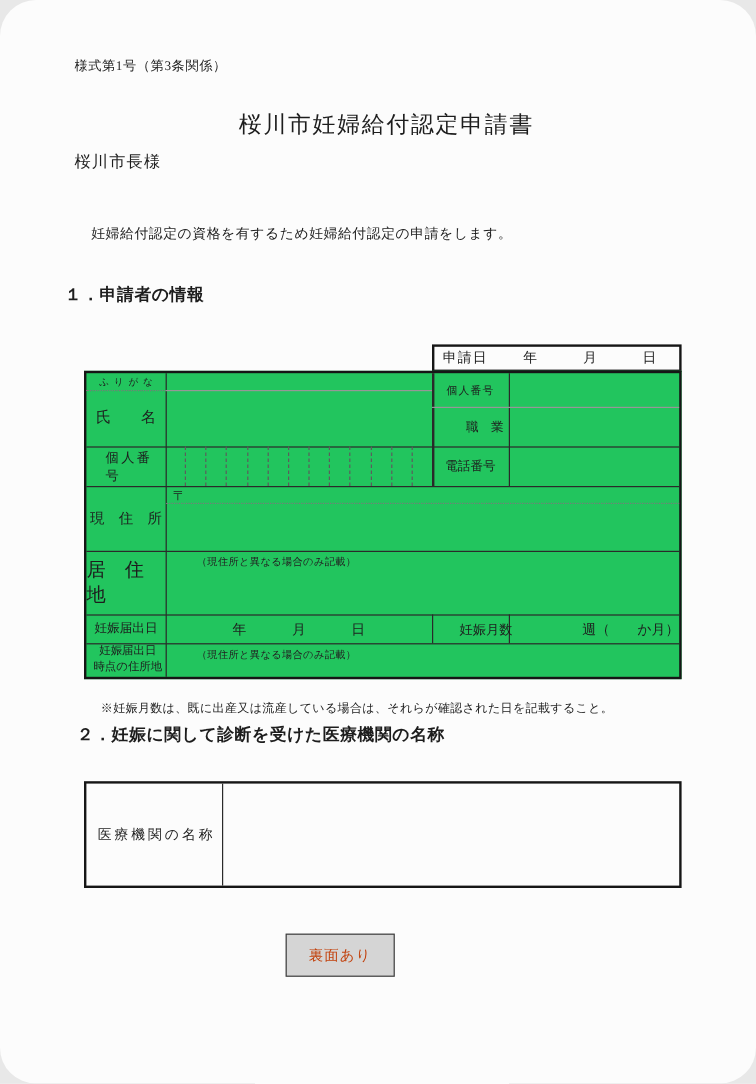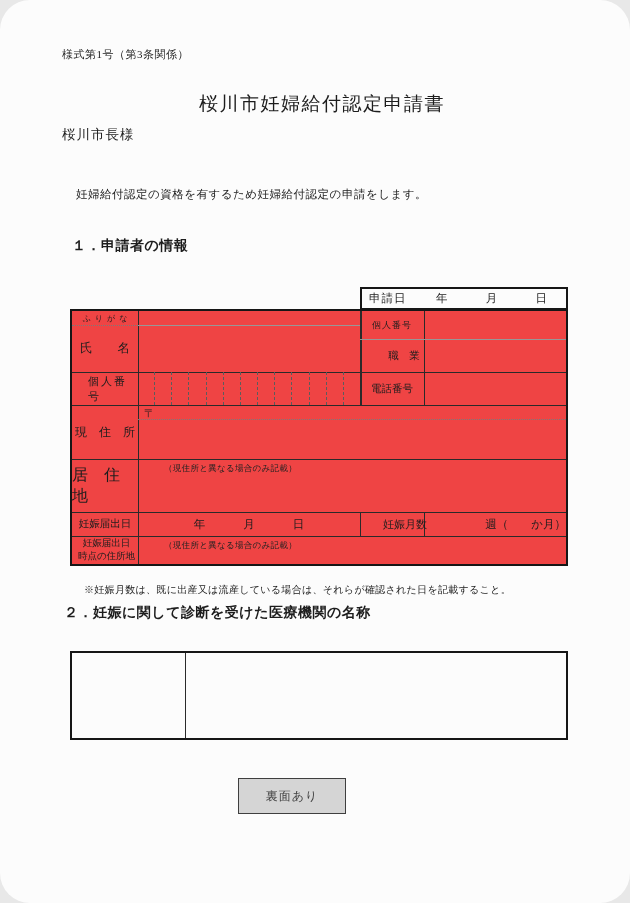--- a/index.html
+++ b/index.html
@@ -17,39 +17,39 @@
 
   .form-number { left: 62px; top: 47px; font-size: 11px; letter-spacing: .5px; }
   .doc-title {
     left: 14px; right: 0; top: 91px;
     text-align: center; font-size: 19px; letter-spacing: 1.5px;
     font-weight: 400;
   }
   .addressee { left: 62px; top: 126px; font-size: 13.5px; letter-spacing: 1px; }
   .declaration { left: 76px; top: 187px; font-size: 11.5px; letter-spacing: .5px; }
   .sec-heading { font-size: 14px; font-weight: bold; letter-spacing: .5px; }
-  .s1-heading { left: 72px; top: 237px; }
+  .s1-heading { left: 54px; top: 237px; }
   .s2-heading { left: 64px; top: 604px; }
   .footnote { left: 84px; top: 583px; font-size: 10px; letter-spacing: .3px; }
 
   
   .app-date-box {
     left: 360px; top: 287px; width: 208px; height: 23px;
     border: 2px solid #161616; background: #fcfcfc;
     display: flex; align-items: center;
     font-size: 11.5px;
     justify-content: center;
   }
   .app-date-box .adb-label { padding-left: 7px; width: 55px; letter-spacing: 1px; }
   .app-date-box .adb-unit { flex: 1; text-align: center; }
 
   
   .main-table {
     left: 70px; top: 309px; width: 498px; height: 257px;
-    border: 2px solid #161616; background: #ef4444;
+    border: 2px solid #161616; background: #22c55e;
   }
   .main-table .cell { position: absolute; display: flex; align-items: center; }
   .hline { position: absolute; height: 0; border-top: 1px solid #2a2a2a; }
   .hline.gray { border-top-color: #979797; }
   .hline.dotted { border-top: 1px dotted #7a7a7a; }
   .vline { position: absolute; width: 0; border-left: 1px solid #2a2a2a; }
   .vline.thick { border-left-width: 2px; }
 
   .lbl-furigana { left: 0; top: 0; width: 66px; height: 14px; justify-content: center; font-size: 8px; letter-spacing: 4px; padding-left: 4px; }
   .lbl-name { left: 0; top: 14px; width: 66px; height: 47px; justify-content: center; font-size: 12.5px; }
@@ -78,24 +78,24 @@
     border: 2px solid #161616; background: #fcfcfc;
   }
   .s2-label {
     position: absolute; left: 0; top: 0; width: 113px; height: 85px;
     display: flex; align-items: center; justify-content: center;
     font-size: 11.5px; letter-spacing: 2.5px; padding-left: 4px;
   }
 
   
   .back-box {
-    left: 238px; top: 778px; width: 108px; height: 36px;
+    left: 238px; top: 778px; width: 91px; height: 36px;
     background: #d5d5d5; border: 1.5px solid #3f3f3f;
     display: flex; align-items: center; justify-content: center;
-    font-size: 12px; letter-spacing: 1px; color: #404040;
+    font-size: 12px; letter-spacing: 1px; color: #c2410c;
   }
 </style>
 </head>
 <body>
 
 <div class="page">
 
   <div class="abs form-number">様式第1号（第3条関係）</div>
   <div class="abs doc-title">桜川市妊婦給付認定申請書</div>
   <div class="abs addressee">桜川市長様</div>
@@ -172,19 +172,20 @@
     </div>
     <div class="small-note jiten-note">（現住所と異なる場合のみ記載）</div>
   </div>
 
   <div class="abs footnote">※妊娠月数は、既に出産又は流産している場合は、それらが確認された日を記載すること。</div>
 
   <div class="abs sec-heading s2-heading">２．妊娠に関して診断を受けた医療機関の名称</div>
 
   <div class="abs s2-table">
     <div class="vline" style="left:113px; top:0; height:85px;"></div>
+    <div class="s2-label">医療機関の名称</div>
   </div>
 
   <div class="abs back-box">
     <span>裏面あり</span>
   </div>
 
 </div>
 
 </body></html>

